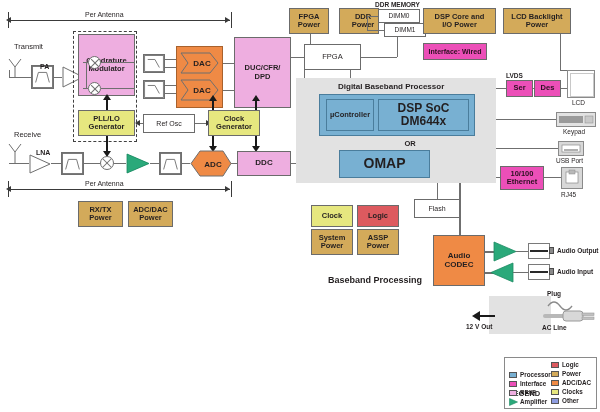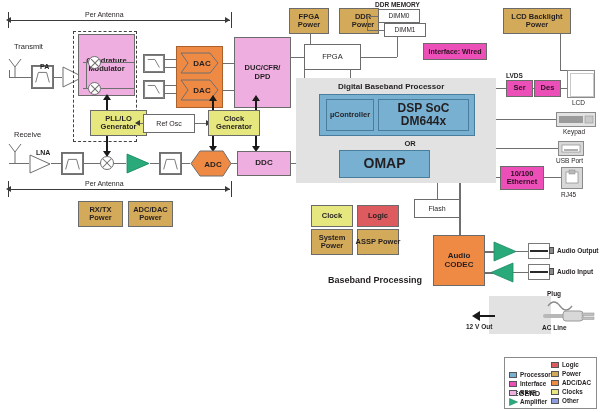--- a/index.html
+++ b/index.html
@@ -129,21 +129,21 @@
   </div>
 
   <div class="mixer" style="left:88px;top:56px;width:13px;height:13px;"></div>
   <div class="mixer" style="left:88px;top:82px;width:13px;height:13px;"></div>
   <div class="w wh" style="left:101px;top:62px;width:34px;"></div>
   <div class="w wh" style="left:101px;top:88px;width:34px;"></div>
   <div class="w wv" style="left:86px;top:62px;height:27px;"></div>
   <div class="w wh" style="left:83px;top:62px;width:5px;"></div>
   <div class="w wh" style="left:83px;top:88px;width:5px;"></div>
 
-  <div class="blk c-clocks" style="left:90px;top:110px;width:57px;height:26px;font-size:7.5px;flex-direction:column;">
+  <div class="blk c-clocks" style="left:78px;top:110px;width:57px;height:26px;font-size:7.5px;flex-direction:column;">
     <span>PLL/LO</span>
     <span>Generator</span>
   </div>
   <div class="w wv" style="left:106px;top:99px;width:2px;height:11px;background:#1a1a1a;"></div>
   <div class="ah ah-u" style="left:103px;top:94px;"></div>
   <div class="w wv" style="left:106px;top:136px;width:2px;height:19px;background:#1a1a1a;"></div>
   <div class="ah ah-d" style="left:103px;top:151px;"></div>
 
   <svg class="filt" style="left:143px;top:54px;width:22px;height:19px;" viewBox="0 0 22 19">
     <rect x="0.5" y="0.5" width="21" height="18" fill="#fff" stroke="#6f6f6f" stroke-width="1"></rect>
@@ -264,20 +264,24 @@
   <div class="blk c-white" style="left:378px;top:9px;width:42px;height:14px;font-size:6.5px;font-weight:normal;">
     <span>DIMM0</span>
   </div>
   <div class="blk c-white" style="left:384px;top:23px;width:42px;height:14px;font-size:6.5px;font-weight:normal;">
     <span>DIMM1</span>
   </div>
   <div class="w wh" style="left:367px;top:16px;width:11px;"></div>
   <div class="w wh" style="left:367px;top:30px;width:17px;"></div>
   <div class="w wv" style="left:367px;top:16px;height:14px;"></div>
 
+  <div class="blk c-power" style="left:423px;top:8px;width:73px;height:26px;font-size:7.5px;flex-direction:column;">
+    <span>DSP Core and</span>
+    <span>I/O Power</span>
+  </div>
   <div class="blk c-power" style="left:503px;top:8px;width:68px;height:26px;font-size:7.5px;flex-direction:column;">
     <span>LCD Backlight</span>
     <span>Power</span>
   </div>
   <div class="w wh" style="left:560px;top:34px;width:0px;"></div>
   <div class="w wv" style="left:560px;top:34px;height:36px;"></div>
   <div class="w wh" style="left:560px;top:70px;width:7px;"></div>
 
   <div class="blk c-iface" style="left:423px;top:43px;width:64px;height:17px;font-size:7px;color:#2b1020;">
     <span>Interface: Wired</span>
@@ -360,21 +364,21 @@
   <div class="blk c-clocks" style="left:311px;top:205px;width:42px;height:22px;font-size:7.5px;">
     <span>Clock</span>
   </div>
   <div class="blk c-logic" style="left:357px;top:205px;width:42px;height:22px;font-size:7.5px;">
     <span>Logic</span>
   </div>
   <div class="blk c-power" style="left:311px;top:229px;width:42px;height:26px;font-size:7.5px;flex-direction:column;">
     <span>System</span>
     <span>Power</span>
   </div>
-  <div class="blk c-power" style="left:357px;top:229px;width:42px;height:26px;font-size:7.5px;flex-direction:row;">
+  <div class="blk c-power" style="left:357px;top:229px;width:42px;height:26px;font-size:7.5px;flex-direction:column;">
     <span>ASSP</span>
     <span>Power</span>
   </div>
 
   <div class="w wv" style="left:459px;top:183px;width:2px;height:52px;"></div>
   <div class="blk c-adcdac" style="left:433px;top:235px;width:52px;height:51px;font-size:8px;flex-direction:column;">
     <span>Audio</span>
     <span>CODEC</span>
   </div>
   <div class="w wh" style="left:485px;top:251px;width:9px;height:2px;"></div>

